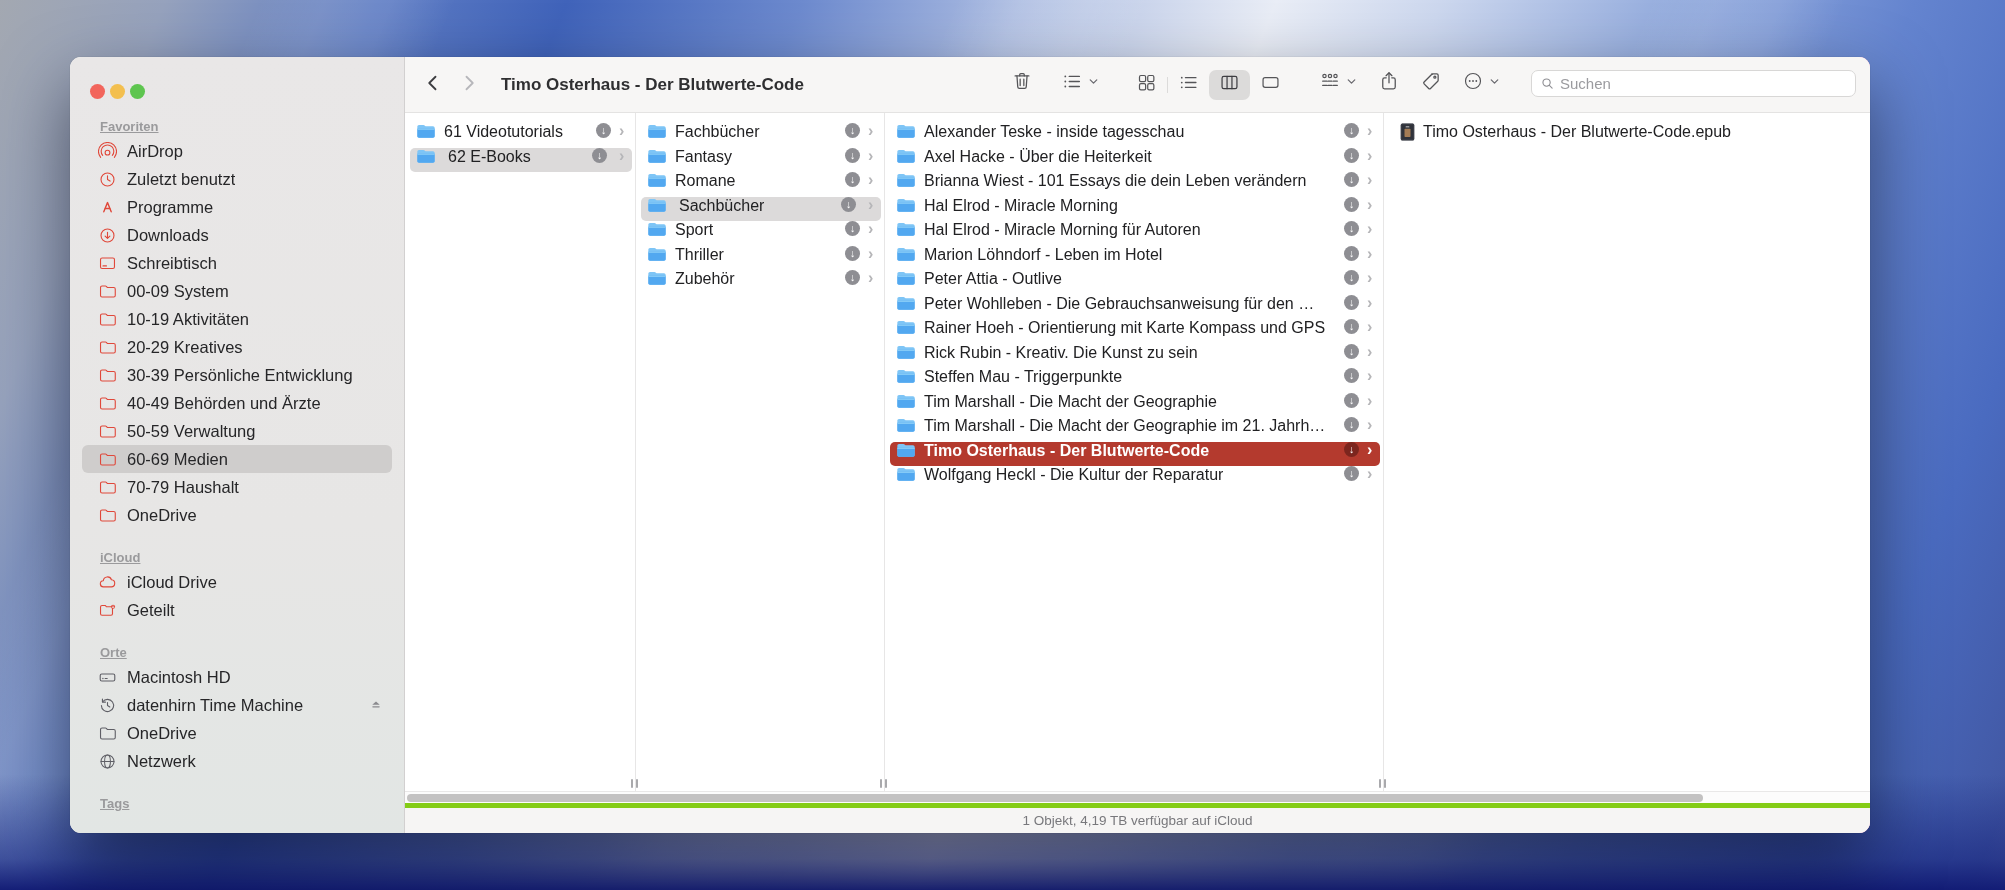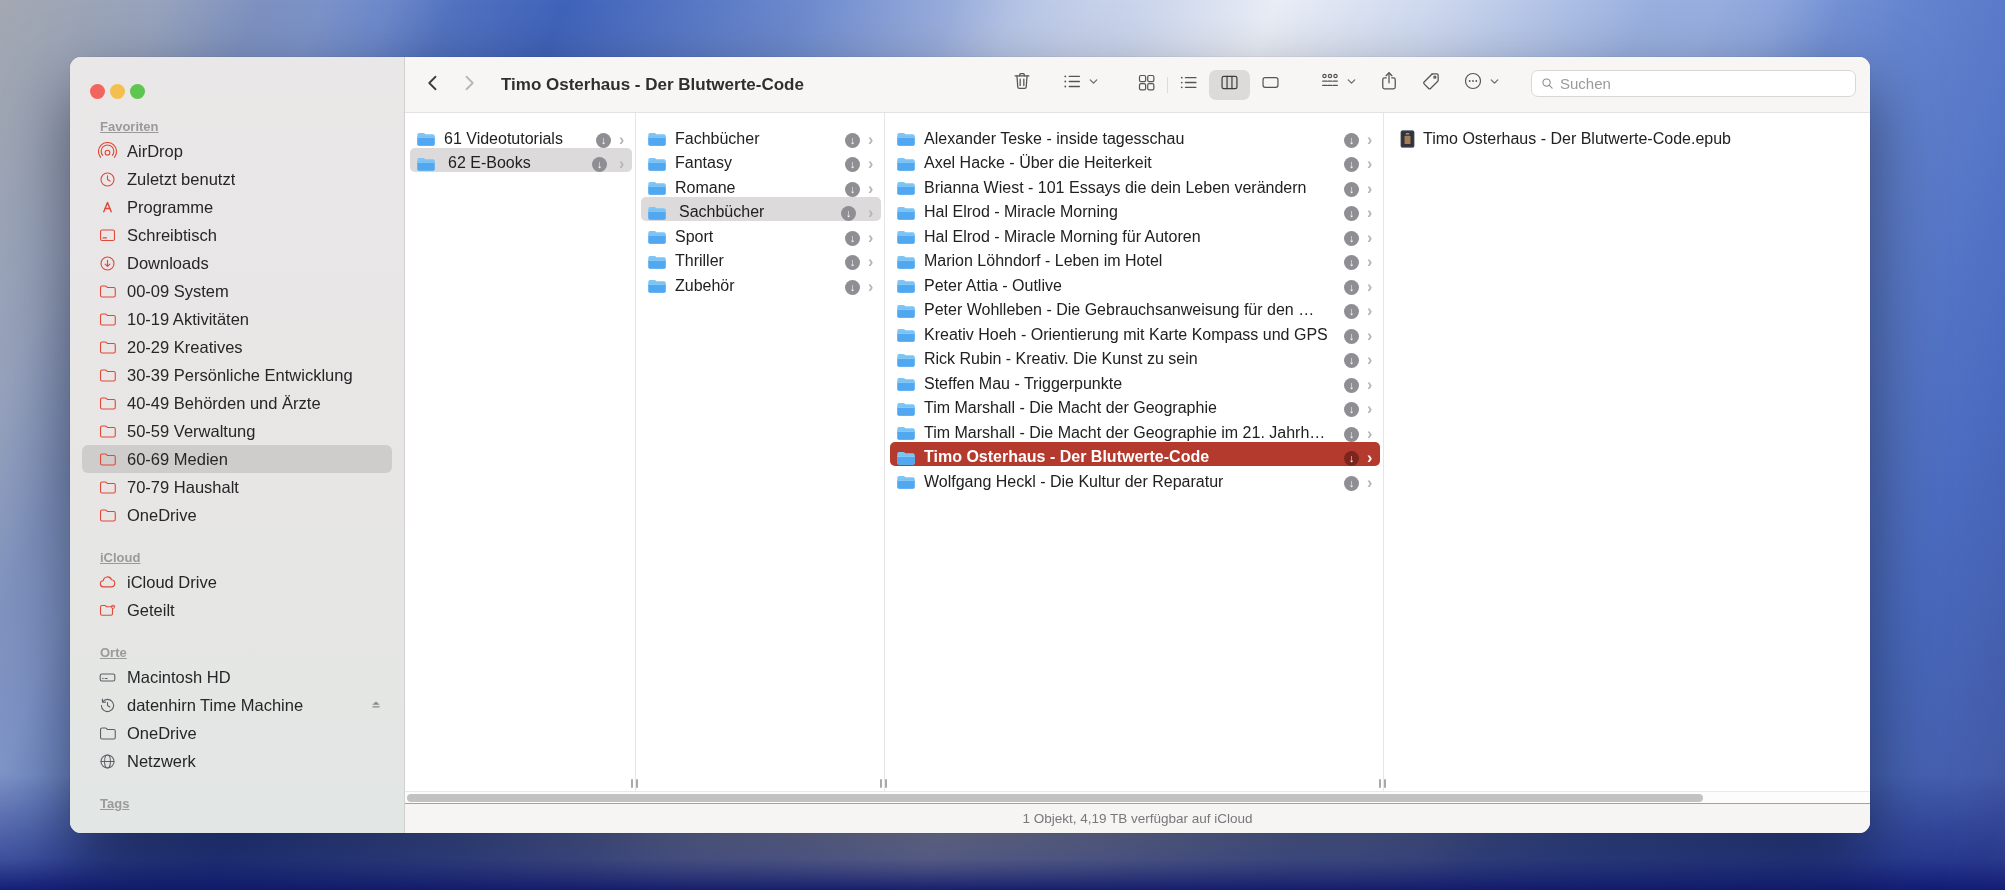--- a/index.html
+++ b/index.html
@@ -58,39 +58,39 @@
                background:#fff; border:1px solid #d8d7d6; border-radius:7px; padding:0 8px; gap:5px; }
   .searchbox svg { width:15px; height:15px; color:#8e8e93; flex:none; }
   .searchbox input { border:none; outline:none; flex:1; font-size:15px; color:#333;
                      font-family:"Liberation Sans",sans-serif; background:transparent; }
   .searchbox input::placeholder { color:#9b9b9f; }
   
   .cols { flex:1; display:flex; position:relative; overflow:hidden; background:#fff; }
   .col { border-right:1px solid #e7e6e6; padding:10px 3px 0 5px; overflow:hidden; flex:none; }
   .col.c1 { width:231px; } .col.c2 { width:249px; } .col.c3 { width:499px; }
   .col.c4 { flex:1; border-right:none; padding-left:10px; }
-  .row { height:24.5px; display:flex; align-items:flex-end; gap:8px; padding:0 5px 0 6px;
+  .row { height:24.5px; display:flex; align-items:flex-start; gap:8px; padding:0 5px 0 6px;
          border-radius:5px; font-size:16px; color:#212123; }
   .row .f-ic { flex:none; display:flex; }
   .row .name { white-space:nowrap; overflow:hidden; text-overflow:ellipsis; }
   .row .sp { flex:1; }
   .badge { flex:none; width:15px; height:15px; border-radius:50%; background:#8e8e93; color:#fff;
            font-size:10.5px; font-weight:700; display:flex; align-items:center; justify-content:center;
            line-height:1; }
   .rchev { flex:none; color:#b5b5b8; font-size:16px; line-height:1; width:8px; font-weight:600; }
   .row.sel-gray { background:#dcdada;gap:12px; }
   .row.sel-accent { background:#b43a2e; color:#fff; font-weight:700; }
   .row.sel-accent .rchev { color:#fff; }
   .row.sel-accent .badge { background:rgba(20,0,0,.35); }
   .rhandle { position:absolute; bottom:3px; width:11px; height:9px; display:flex; gap:3px; justify-content:center; }
   .rhandle i { display:block; width:2px; height:9px; background:#a9a9ac; border-radius:1px; }
   
   .hscroll { height:12px; flex:none; border-top:1px solid #e9e8e8; background:#fcfcfc; position:relative; }
   .hthumb { position:absolute; left:2px; top:2px; height:8px; width:1296px; background:#c3c2c2; border-radius:4px; }
-  .statusbar { height:30px; flex:none; background:#f6f5f4; border-top:1px solid #84cc16;
+  .statusbar { height:30px; flex:none; background:#f6f5f4; border-top:5px solid #84cc16;
                display:flex; align-items:center; justify-content:center; font-size:13.5px; color:#78787c; }
 </style>
 </head>
 <body>
 
 <div class="window">
 
   <aside class="sidebar">
     <div class="traffic">
       <span class="light r"></span>
@@ -124,34 +124,34 @@
               <svg viewBox="0 0 24 24" fill="none" stroke="currentColor" stroke-linecap="round" stroke-linejoin="round" stroke-width="1.8">
                 <path d="M7.3 17.5L12 5.8l4.7 11.7"></path>
                 <path d="M9.2 13.3h5.6"></path>
               </svg>
             </span>
             <span class="lbl">Programme</span>
           </div>
           <div class="sb-item">
             <span class="ic tint-red">
               <svg viewBox="0 0 24 24" fill="none" stroke="currentColor" stroke-linecap="round" stroke-linejoin="round" stroke-width="1.4">
+                <circle cx="12" cy="12" r="8.2"></circle>
+                <path d="M12 8v7.4M9 12.8l3 2.8 3-2.8"></path>
+              </svg>
+            </span>
+            <span class="lbl">Downloads</span>
+          </div>
+          <div class="sb-item">
+            <span class="ic tint-red">
+              <svg viewBox="0 0 24 24" fill="none" stroke="currentColor" stroke-linecap="round" stroke-linejoin="round" stroke-width="1.4">
                 <rect x="3.2" y="5" width="17.6" height="13.4" rx="2"></rect>
                 <path d="M6.3 15h4.4"></path>
               </svg>
             </span>
             <span class="lbl">Schreibtisch</span>
-          </div>
-          <div class="sb-item">
-            <span class="ic tint-red">
-              <svg viewBox="0 0 24 24" fill="none" stroke="currentColor" stroke-linecap="round" stroke-linejoin="round" stroke-width="1.4">
-                <circle cx="12" cy="12" r="8.2"></circle>
-                <path d="M12 8v7.4M9 12.8l3 2.8 3-2.8"></path>
-              </svg>
-            </span>
-            <span class="lbl">Downloads</span>
           </div>
           <div class="sb-item">
             <span class="ic tint-red">
               <svg viewBox="0 0 24 24" fill="none" stroke="currentColor" stroke-linecap="round" stroke-linejoin="round" stroke-width="1.4">
                 <path d="M3.2 7c0-1.1.8-1.9 1.9-1.9h4.3c.4 0 .8.17 1.1.47l1.2 1.33h8.2c1.1 0 1.9.8 1.9 1.9v8.3c0 1.1-.8 1.9-1.9 1.9H5.1c-1.1 0-1.9-.8-1.9-1.9V7z"></path>
               </svg>
             </span>
             <span class="lbl">00-09 System</span>
           </div>
           <div class="sb-item">
@@ -635,21 +635,21 @@
             <span class="rchev">›</span>
           </div>
           <div class="row">
             <span class="f-ic">
               <svg viewBox="0 0 24 20" width="20" height="16.5">
                 <path d="M1.5 4.3c0-1.1.9-2 2-2h5.4c.55 0 1.08.22 1.46.62l1.1 1.14h9.04c1.1 0 2 .9 2 2v9.7c0 1.1-.9 2-2 2H3.5c-1.1 0-2-.9-2-2V4.3z" fill="#7ec5f6"></path>
                 <path d="M1.5 7h21v8.8c0 1.1-.9 2-2 2H3.5c-1.1 0-2-.9-2-2V7z" fill="#52a8f0"></path>
                 <path d="M1.5 7h21v1.3H1.5z" fill="#8ed0f8"></path>
               </svg>
             </span>
-            <span class="name">Kreativ Hoeh - Orientierung mit Karte Kompass und GPS</span>
+            <span class="name">Rainer Hoeh - Orientierung mit Karte Kompass und GPS</span>
             <span class="sp"></span>
             <span class="badge">↓</span>
             <span class="rchev">›</span>
           </div>
           <div class="row">
             <span class="f-ic">
               <svg viewBox="0 0 24 20" width="20" height="16.5">
                 <path d="M1.5 4.3c0-1.1.9-2 2-2h5.4c.55 0 1.08.22 1.46.62l1.1 1.14h9.04c1.1 0 2 .9 2 2v9.7c0 1.1-.9 2-2 2H3.5c-1.1 0-2-.9-2-2V4.3z" fill="#7ec5f6"></path>
                 <path d="M1.5 7h21v8.8c0 1.1-.9 2-2 2H3.5c-1.1 0-2-.9-2-2V7z" fill="#52a8f0"></path>
                 <path d="M1.5 7h21v1.3H1.5z" fill="#8ed0f8"></path>

